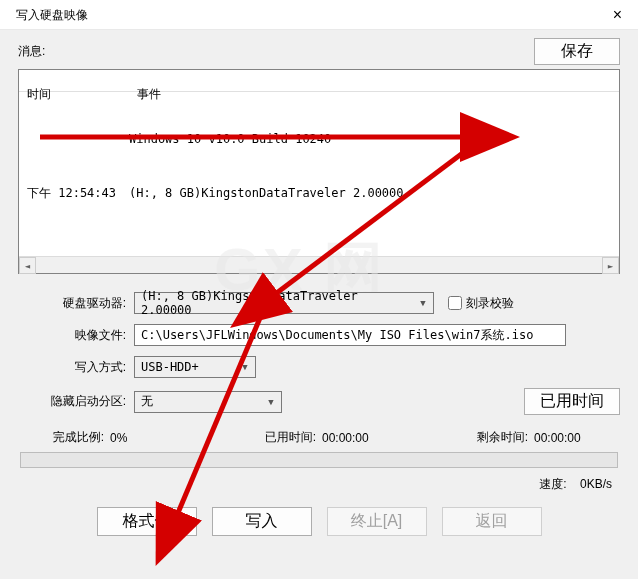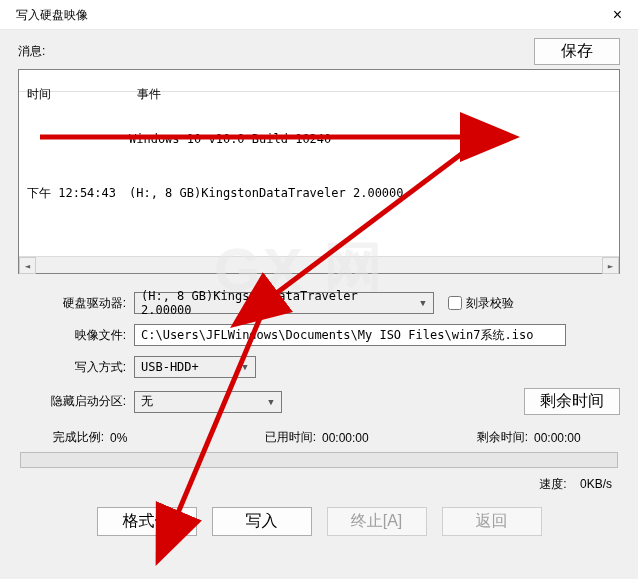--- a/index.html
+++ b/index.html
@@ -140,21 +140,21 @@
         </div>
       </div>
 
       <div class="row-boot frow" style="margin-bottom:14px;">
         <span class="lbl">隐藏启动分区:</span>
         <div class="select sel-hidden">
           <span>无</span>
           <span class="arrow">▼</span>
         </div>
         <span class="spacer"></span>
-        <button class="btn" style="min-width:96px;">剩余时间</button>
+        <button class="btn" style="min-width:96px;">已用时间</button>
       </div>
 
       <div class="row-progress">
         <span class="plabel">完成比例:</span>
         <span class="pval">0%</span>
         <span class="plabel">已用时间:</span>
         <span class="pval">00:00:00</span>
         <span class="plabel">剩余时间:</span>
         <span>00:00:00</span>
       </div>

